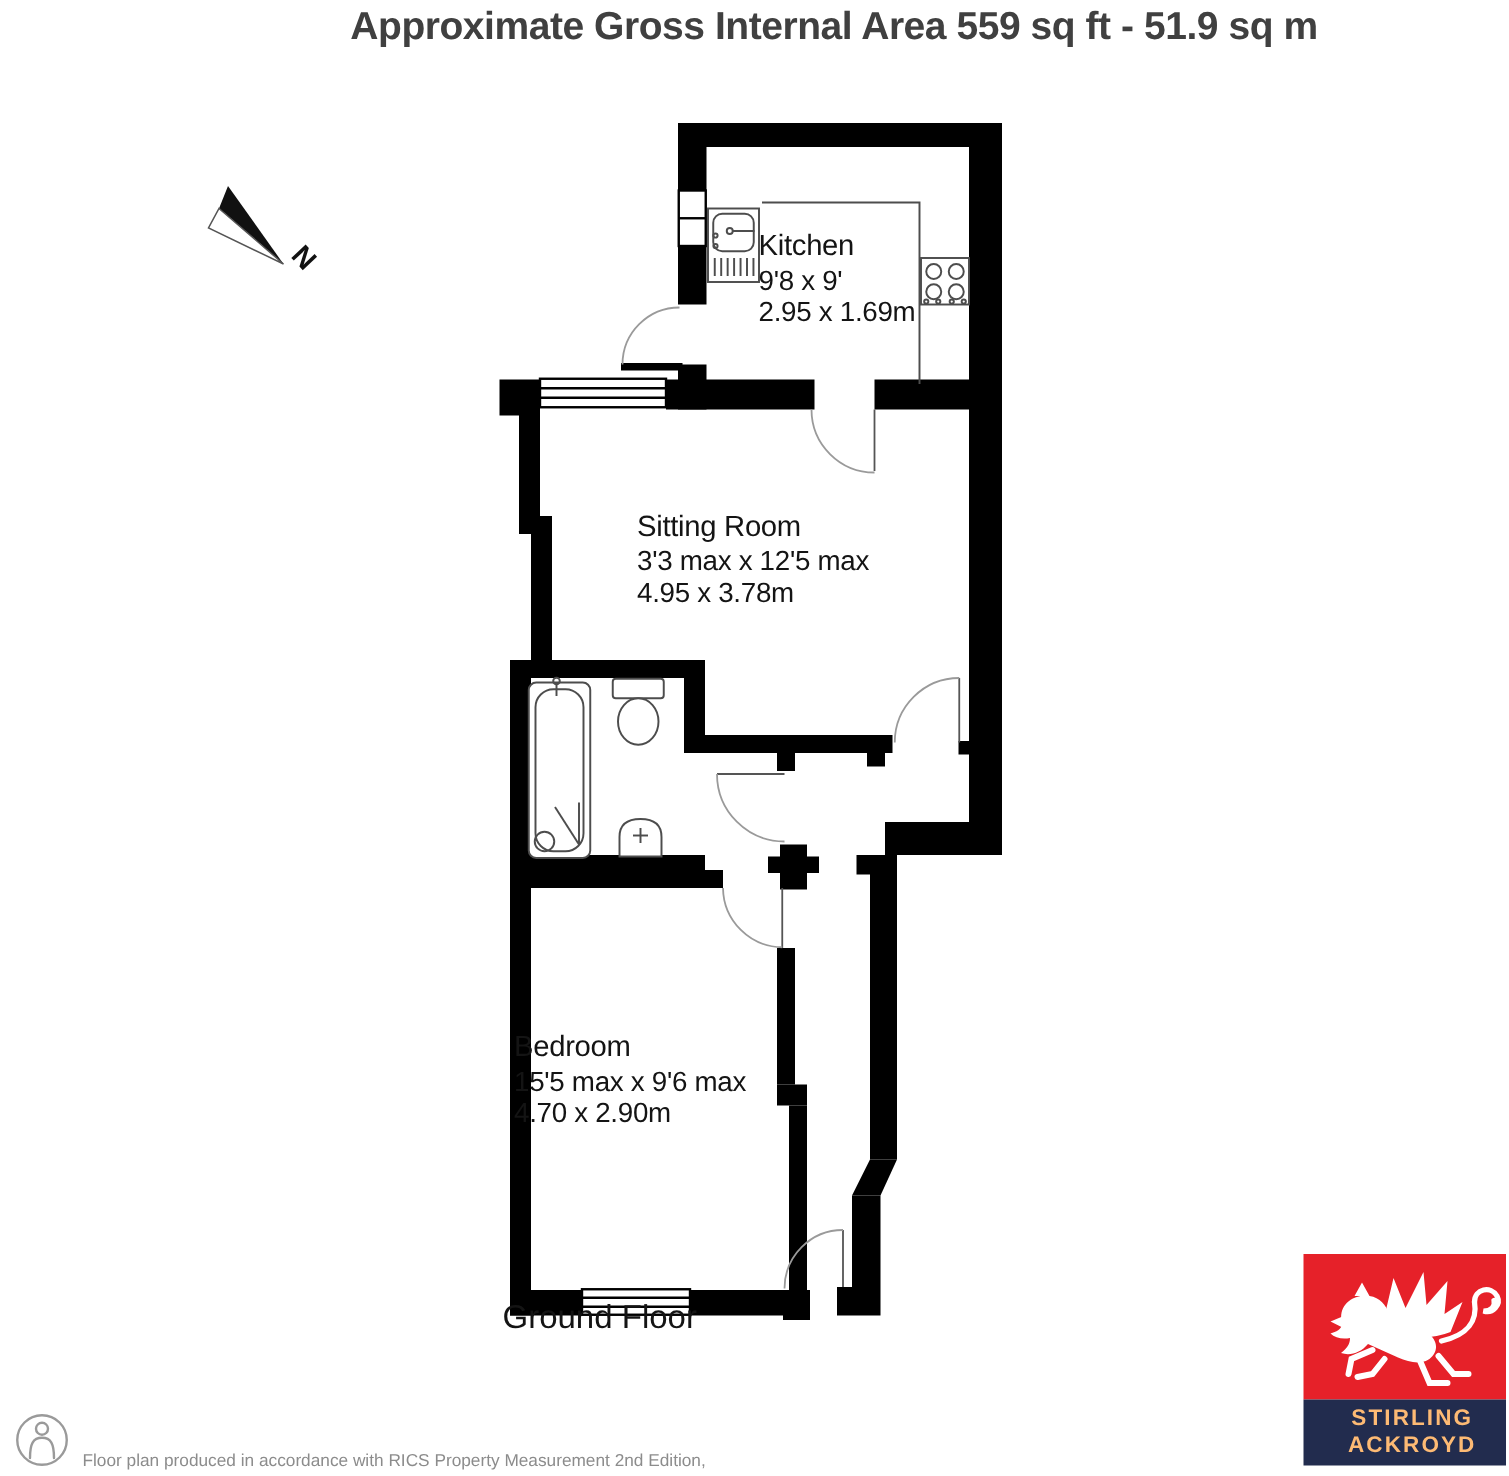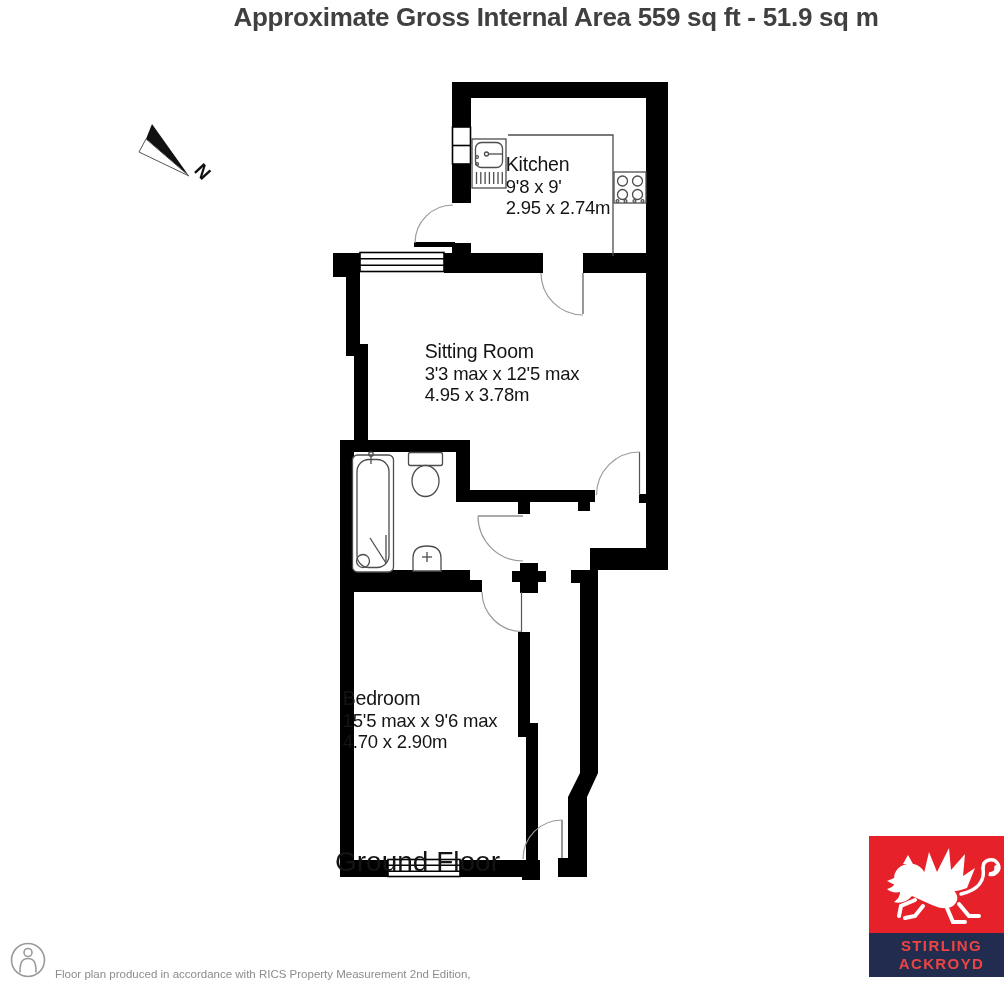--- a/index.html
+++ b/index.html
@@ -4,28 +4,28 @@
 <style>
   html,body{margin:0;padding:0;background:#fff;}
   .page{position:relative;width:1006px;height:984px;background:#fff;overflow:hidden;
         font-family:"Liberation Sans",sans-serif;color:#1a1a1a;}
   .title{position:absolute;top:2px;left:16px;width:100%;text-align:center;
          font-size:26px;font-weight:600;letter-spacing:-0.3px;color:#404040;margin-left:37px;}
   .plan{position:absolute;top:0;left:0;}
   .room-label{position:absolute;transform:translateX(-50%);
               font-size:18.5px;line-height:21.5px;letter-spacing:-0.2px;color:#141414;}
   .room-label .room-name{font-size:19.5px;}
-  .floor-label{position:absolute;left:335px;top:846px;font-size:28px;color:#141414;}
+  .floor-label{position:absolute;left:335px;top:865px;font-size:22px;color:#141414;}
   .footer{position:absolute;left:9px;top:941px;display:flex;align-items:flex-start;}
   .footer-text{margin-left:8px;font-size:11.5px;line-height:13.5px;color:#8c8c8c;white-space:pre-wrap;}
   .logo{position:absolute;left:869px;top:836px;width:135px;height:141px;}
   .logo-red{width:135px;height:97px;background:#e62129;}
   .logo-navy{width:135px;height:44px;background:#222c4e;display:flex;flex-direction:column;
              justify-content:center;align-items:center;padding-left:10px;box-sizing:border-box;}
-  .logo-navy div{color:#ef4444;font-size:15px;font-weight:bold;letter-spacing:1.4px;line-height:18px;}
+  .logo-navy div{color:#fdba74;font-size:15px;font-weight:bold;letter-spacing:1.4px;line-height:18px;}
 </style>
 </head>
 <body>
 
 <div class="page">
 
   <div class="title">Approximate Gross Internal Area 559 sq ft - 51.9 sq m</div>
 
   <svg class="plan" width="1006" height="984" viewBox="0 0 1006 984">
 
@@ -162,21 +162,21 @@
         <path d="M413,571 L413,558 Q413,546 427,546 Q441,546 441,558 L441,571 Z" fill="#fff"></path>
         <line x1="427" y1="552" x2="427" y2="562"></line>
         <line x1="422" y1="557" x2="432" y2="557"></line>
       </g>
     </g>
   </svg>
 
   <div class="room-label" style="left:558px;top:154px;">
     <div class="room-name">Kitchen</div>
     <div class="room-dims">9'8 x 9'</div>
-    <div class="room-dims">2.95 x 2.74m</div>
+    <div class="room-dims">2.95 x 1.69m</div>
   </div>
 
   <div class="room-label" style="left:502px;top:341px;">
     <div class="room-name">Sitting Room</div>
     <div class="room-dims">3'3 max x 12'5 max</div>
     <div class="room-dims">4.95 x 3.78m</div>
   </div>
 
   <div class="room-label" style="left:420px;top:688px;">
     <div class="room-name">Bedroom</div>

